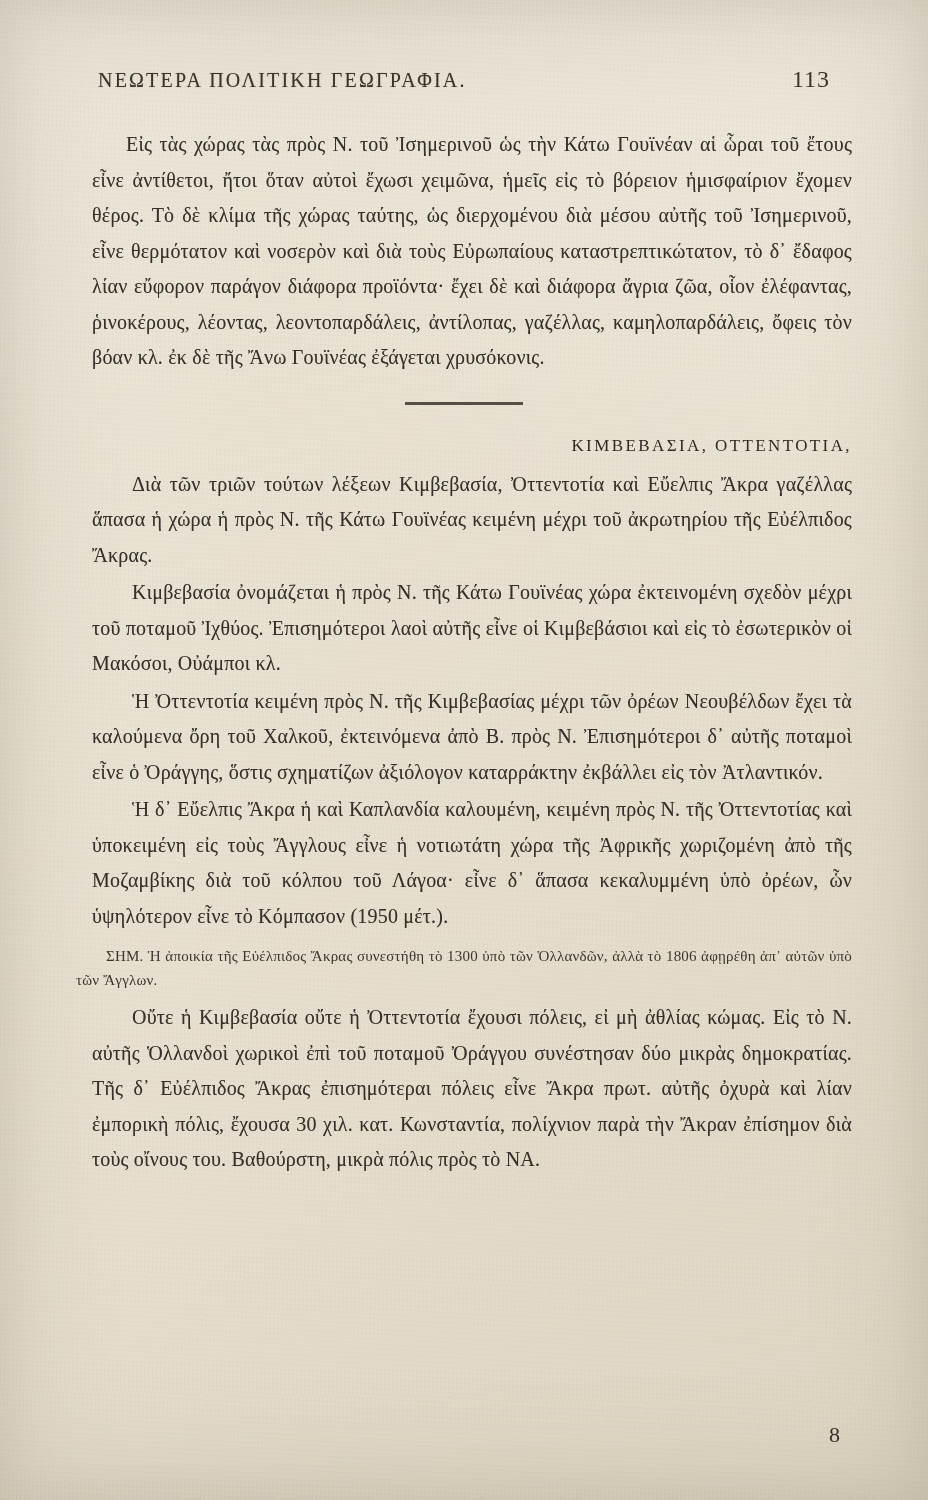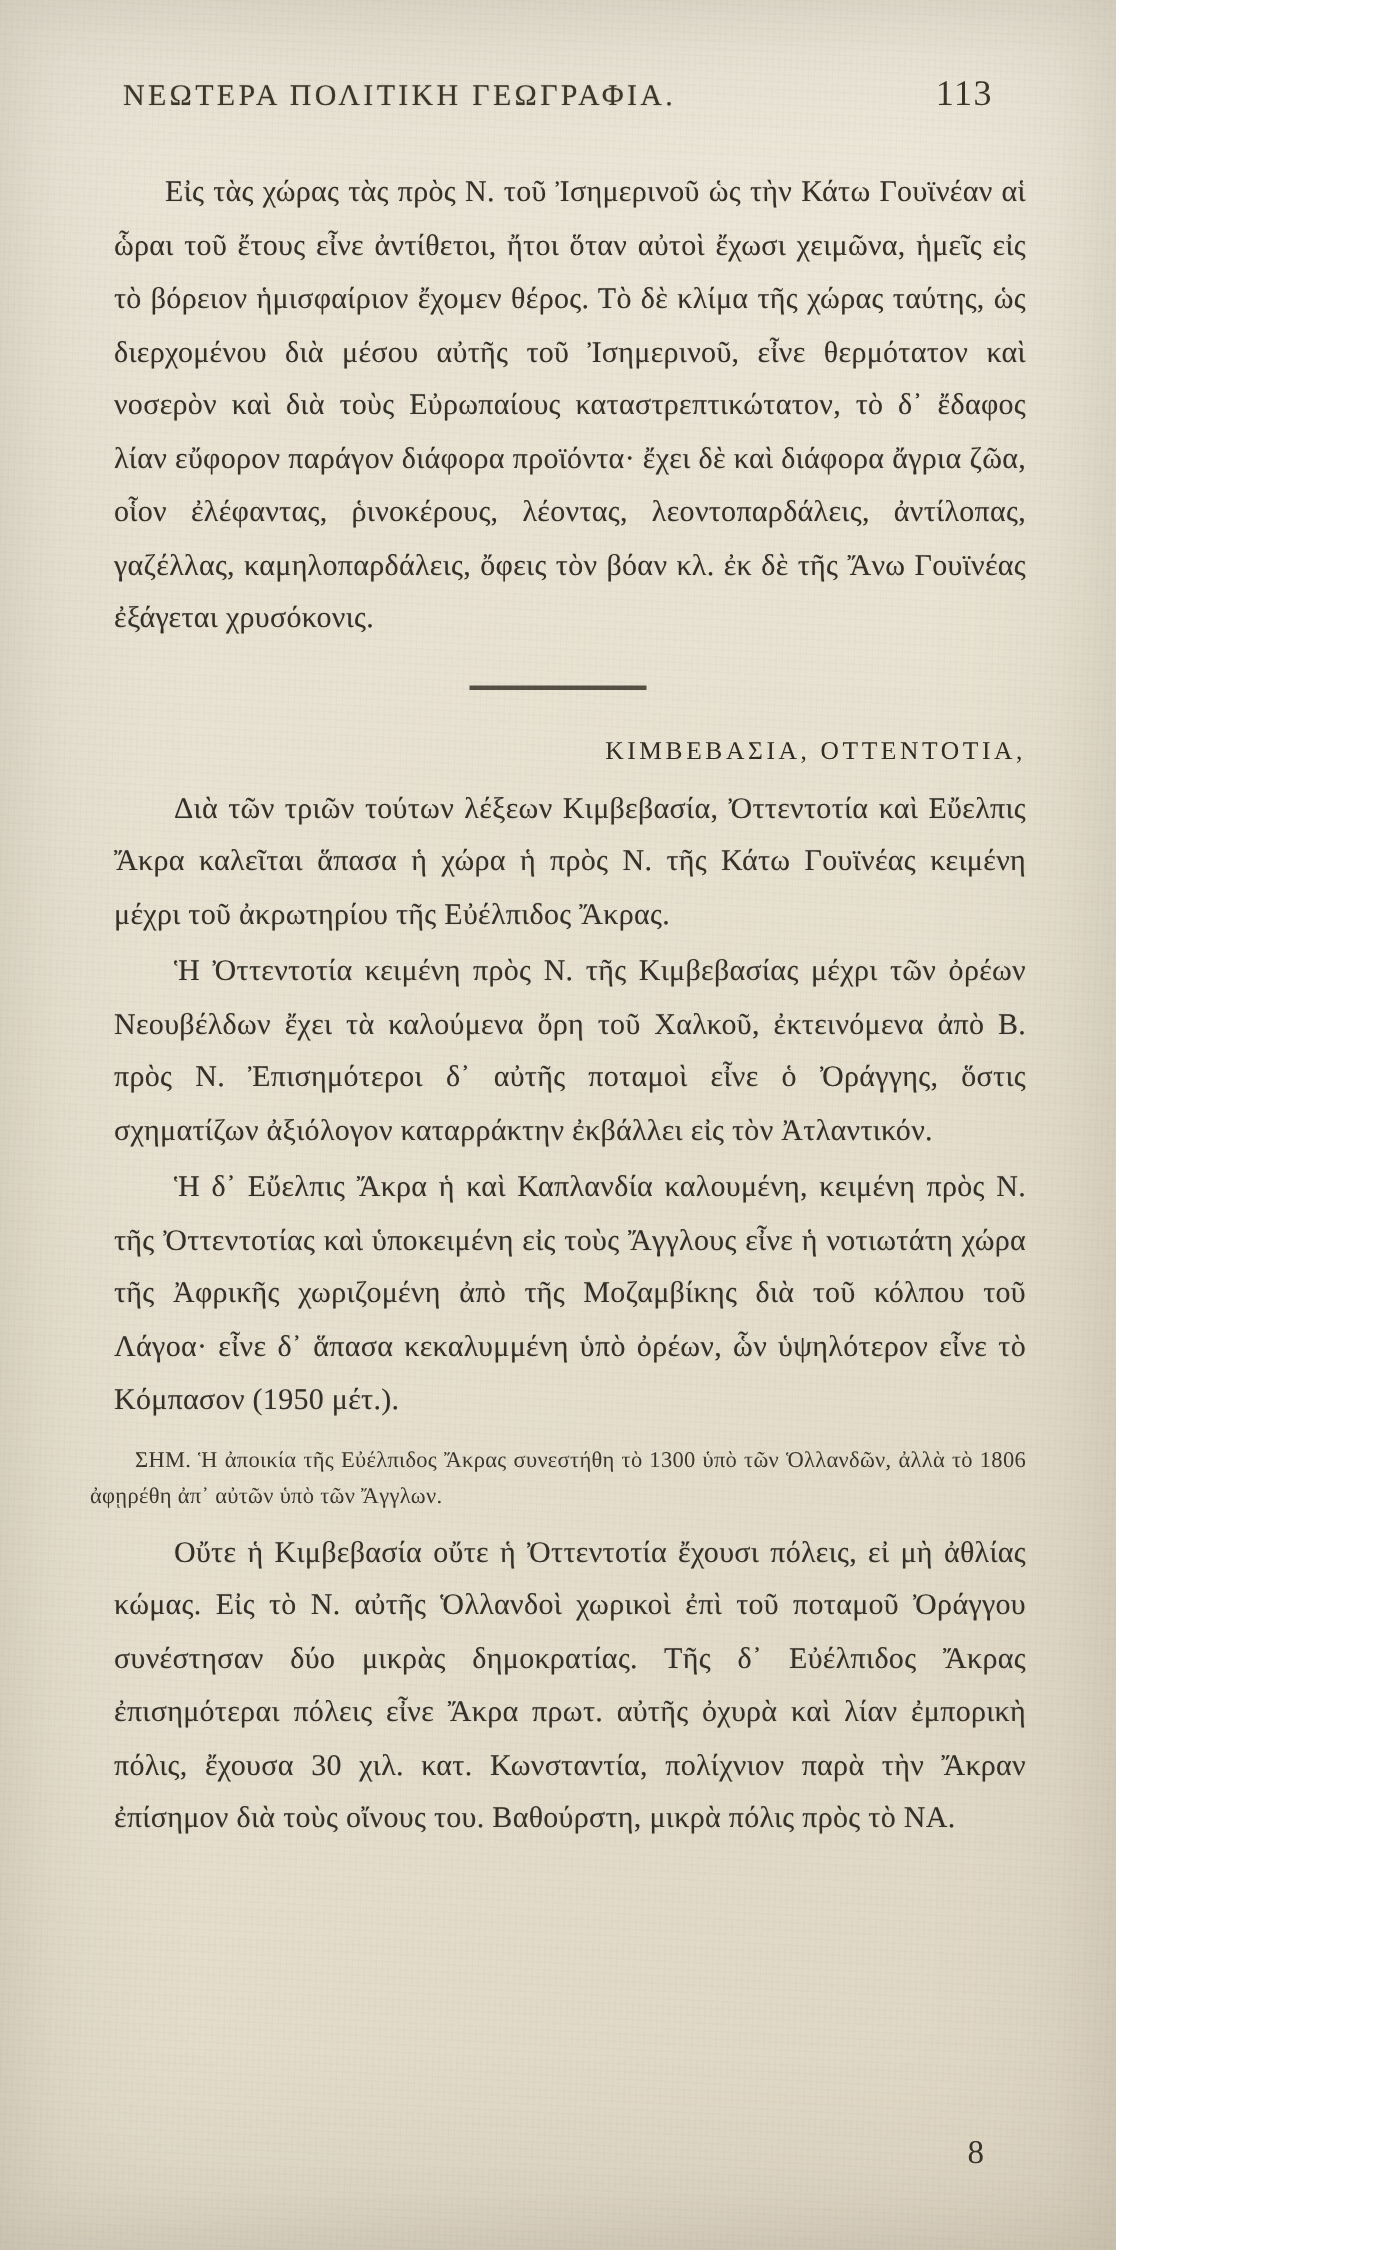--- a/index.html
+++ b/index.html
@@ -9,28 +9,28 @@
   }
   body {
     width: 928px;
     height: 1500px;
     font-family: "Liberation Serif", serif;
     color: #2a2620;
     overflow: hidden;
   }
   .page {
     position: relative;
-    width: 744px;
+    width: 928px;
     height: 1500px;
     background:
       radial-gradient(ellipse at 30% 20%, rgba(226,218,200,0.35) 0%, rgba(226,218,200,0) 55%),
       radial-gradient(ellipse at 80% 75%, rgba(222,213,193,0.40) 0%, rgba(222,213,193,0) 60%),
       linear-gradient(160deg, #efeade 0%, #eae4d5 40%, #e6dfcf 70%, #ded6c4 100%);
     box-sizing: border-box;
-    padding: 0;
+    padding: 16px;
   }
   .grain {
     position: absolute;
     inset: 0;
     pointer-events: none;
     background-image:
       repeating-linear-gradient(92deg, rgba(160,148,125,0.045) 0px, rgba(160,148,125,0.045) 1px, rgba(255,255,255,0) 1px, rgba(255,255,255,0) 4px),
       repeating-linear-gradient(3deg, rgba(150,138,116,0.035) 0px, rgba(150,138,116,0.035) 1px, rgba(255,255,255,0) 1px, rgba(255,255,255,0) 5px);
     mix-blend-mode: multiply;
     opacity: 0.8;
@@ -151,21 +151,22 @@
 
     <div class="rule-wrap">
       <div class="rule"></div>
     </div>
 
     <div class="heading">
       <span class="l1">ΚΙΜΒΕΒΑΣΙΑ, ΟΤΤΕΝΤΟΤΙΑ,</span>
     </div>
 
 
-    <p class="para hang">Διὰ τῶν τριῶν τούτων λέξεων Κιμβεβασία, Ὀττεντοτία καὶ Εὔελπις Ἄκρα καλεῖται ἅπασα ἡ χώρα ἡ πρὸς Ν. τῆς Κάτω Γουϊνέας κειμένη μέχρι τοῦ ἀκρωτηρίου τῆς Εὐέλπιδος Ἄκρας.</p>
+    <p class="para hang">Διὰ τῶν τριῶν τούτων λέξεων Κιμβεβασία, Ὀττεντοτία καὶ Εὔελπις Ἄκρα γαζέλλας ἅπασα ἡ χώρα ἡ πρὸς Ν. τῆς Κάτω Γουϊνέας κειμένη μέχρι τοῦ ἀκρωτηρίου τῆς Εὐέλπιδος Ἄκρας.</p>
+    <p class="para hang">Κιμβεβασία ὀνομάζεται ἡ πρὸς Ν. τῆς Κάτω Γουϊνέας χώρα ἐκτεινομένη σχεδὸν μέχρι τοῦ ποταμοῦ Ἰχθύος. Ἐπισημότεροι λαοὶ αὐτῆς εἶνε οἱ Κιμβεβάσιοι καὶ εἰς τὸ ἐσωτερικὸν οἱ Μακόσοι, Οὐάμποι κλ.</p>
     <p class="para hang">Ἡ Ὀττεντοτία κειμένη πρὸς Ν. τῆς Κιμβεβασίας μέχρι τῶν ὀρέων Νεουβέλδων ἔχει τὰ καλούμενα ὄρη τοῦ Χαλκοῦ, ἐκτεινόμενα ἀπὸ Β. πρὸς Ν. Ἐπισημότεροι δ᾽ αὐτῆς ποταμοὶ εἶνε ὁ Ὀράγγης, ὅστις σχηματίζων ἀξιόλογον καταρράκτην ἐκβάλλει εἰς τὸν Ἀτλαντικόν.</p>
     <p class="para hang">Ἡ δ᾽ Εὔελπις Ἄκρα ἡ καὶ Καπλανδία καλουμένη, κειμένη πρὸς Ν. τῆς Ὀττεντοτίας καὶ ὑποκειμένη εἰς τοὺς Ἄγγλους εἶνε ἡ νοτιωτάτη χώρα τῆς Ἀφρικῆς χωριζομένη ἀπὸ τῆς Μοζαμβίκης διὰ τοῦ κόλπου τοῦ Λάγοα· εἶνε δ᾽ ἅπασα κεκαλυμμένη ὑπὸ ὀρέων, ὧν ὑψηλότερον εἶνε τὸ Κόμπασον (1950 μέτ.).</p>
 
     <p class="note">ΣΗΜ. Ἡ ἀποικία τῆς Εὐέλπιδος Ἄκρας συνεστήθη τὸ 1300 ὑπὸ τῶν Ὁλλανδῶν, ἀλλὰ τὸ 1806 ἀφῃρέθη ἀπ᾽ αὐτῶν ὑπὸ τῶν Ἄγγλων.</p>
 
     <p class="para hang">Οὔτε ἡ Κιμβεβασία οὔτε ἡ Ὀττεντοτία ἔχουσι πόλεις, εἰ μὴ ἀθλίας κώμας. Εἰς τὸ Ν. αὐτῆς Ὁλλανδοὶ χωρικοὶ ἐπὶ τοῦ ποταμοῦ Ὀράγγου συνέστησαν δύο μικρὰς δημοκρατίας. Τῆς δ᾽ Εὐέλπιδος Ἄκρας ἐπισημότεραι πόλεις εἶνε Ἄκρα πρωτ. αὐτῆς ὀχυρὰ καὶ λίαν ἐμπορικὴ πόλις, ἔχουσα 30 χιλ. κατ. Κωνσταντία, πολίχνιον παρὰ τὴν Ἄκραν ἐπίσημον διὰ τοὺς οἴνους του. Βαθούρστη, μικρὰ πόλις πρὸς τὸ ΝΑ.</p>
 
 
   </div>
 

